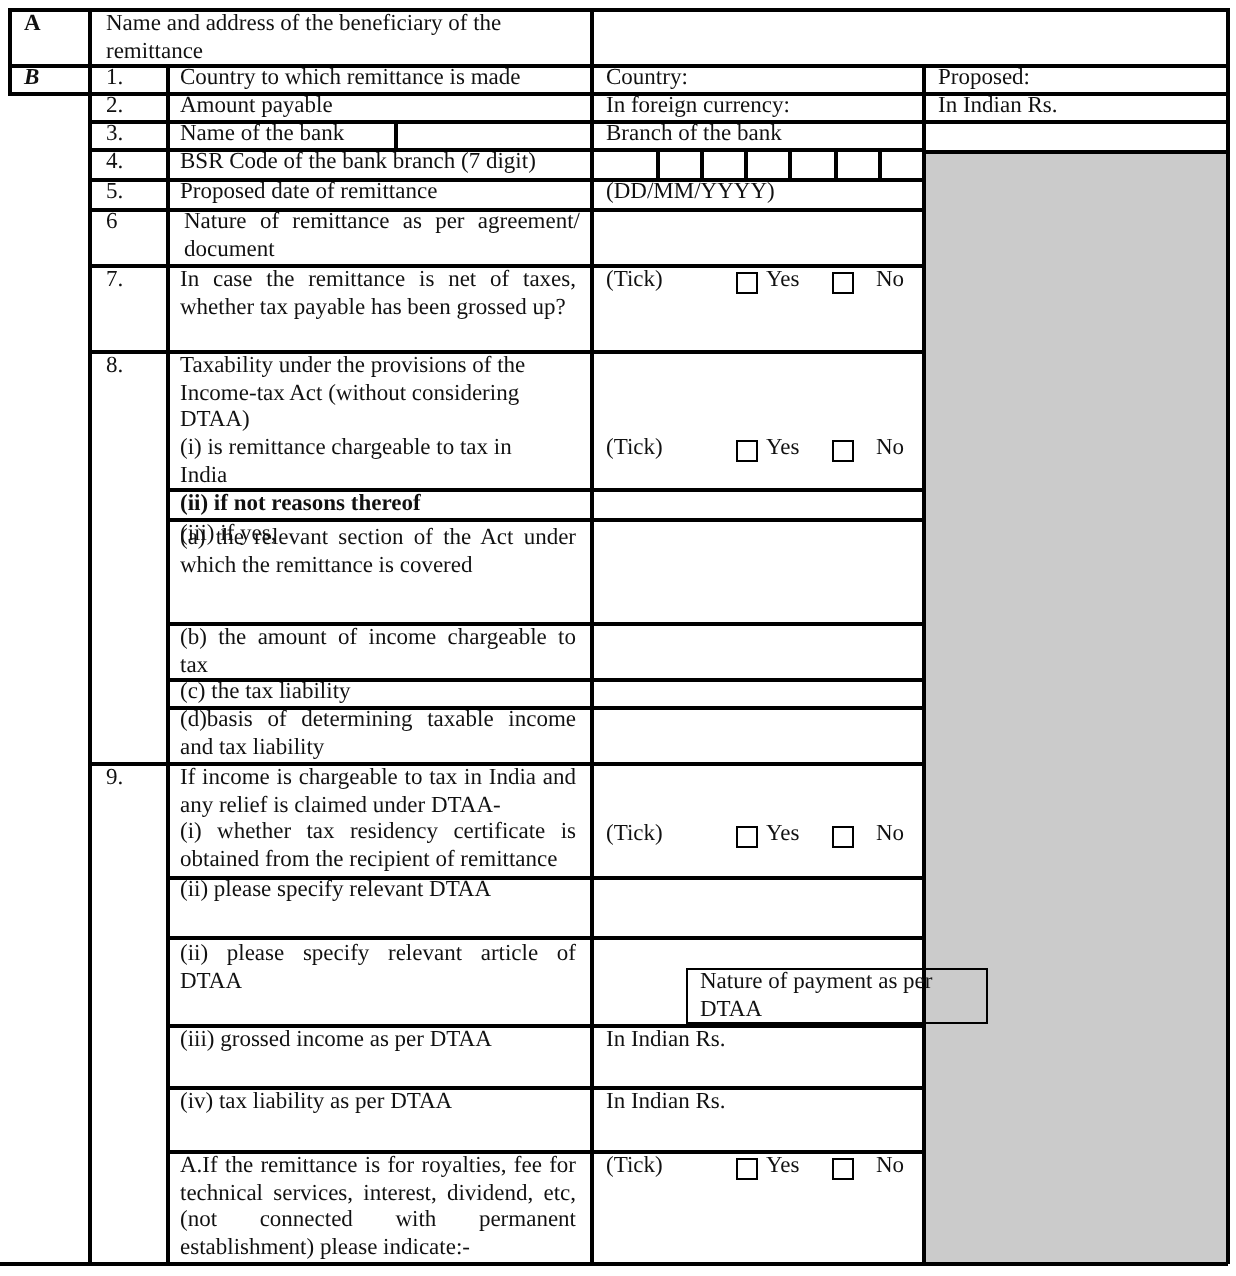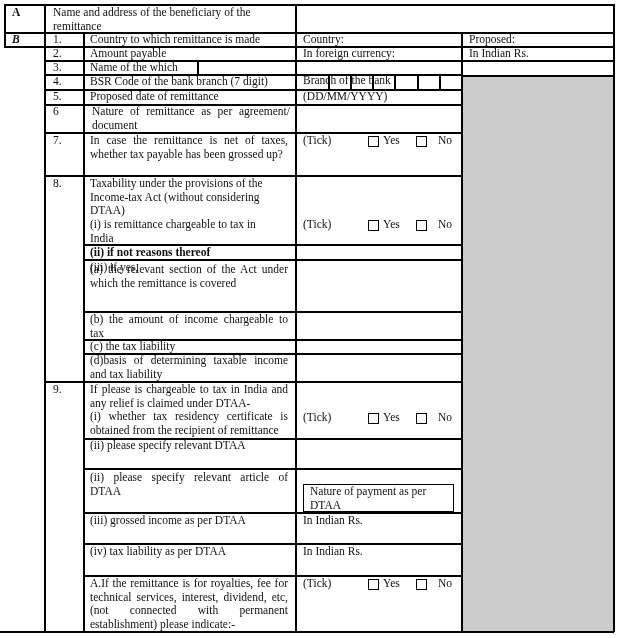--- a/index.html
+++ b/index.html
@@ -7,21 +7,21 @@
          font-family:"Liberation Serif","DejaVu Serif",serif; font-size:11.5px; color:#111; line-height:13.5px; }
   .ln { position:absolute; background:#000; }
   .h { height:1.5px; }
   .v { width:1.5px; }
   .t { position:absolute; }
   .j { text-align:justify; text-align-last:left; }
   .shade { position:absolute; background:#cbcbcb; }
   .cb { position:absolute; width:11px; height:11px; border:1px solid #000; background:#fff; box-sizing:border-box; cursor:pointer; }
   .bold { font-weight:bold; }
   .ital { font-style:italic; font-weight:bold; }
-  .npbox { position:absolute; border:1.5px solid #000; box-sizing:border-box; padding:0 6px; }
+  .npbox { position:absolute; border:1.5px solid #000; box-sizing:border-box; padding:0 6px;margin-left:40px; }
 </style>
 </head>
 <body>
 
 <div>
 
   <div class="shade" style="left:461px; top:75px; width:152px; height:557px;"></div>
 
   <div class="ln h" style="left:4px; top:4px; width:610px;"></div>
   <div class="ln h" style="left:4px; top:32px; width:610px;"></div>
@@ -72,23 +72,23 @@
   <div class="t" style="left:90px; top:33px;">Country to which remittance is made</div>
   <div class="t" style="left:303px; top:33px;">Country:</div>
   <div class="t" style="left:469px; top:33px;">Proposed:</div>
 
   <div class="t" style="left:53px; top:47px;">2.</div>
   <div class="t" style="left:90px; top:47px;">Amount payable</div>
   <div class="t" style="left:303px; top:47px;">In foreign currency:</div>
   <div class="t" style="left:469px; top:47px;">In Indian Rs.</div>
 
   <div class="t" style="left:53px; top:61px;">3.</div>
-  <div class="t" style="left:90px; top:61px;">Name of the which</div>
+  <div class="t" style="left:90px; top:61px;">Name of the bank</div>
   <div class="t" style="left:199px; top:61px; width:95px; height:13px;"></div>
-  <div class="t" style="left:303px; top:74px;text-align:right;">Branch of the bank</div>
+  <div class="t" style="left:303px; top:61px;text-align:right;">Branch of the bank</div>
 
   <div class="t" style="left:53px; top:75px;">4.</div>
   <div class="t" style="left:90px; top:75px;">BSR Code of the bank branch (7 digit)</div>
   <div class="t" style="left:297px; top:76px; width:163px; height:13px;"></div>
 
   <div class="t" style="left:53px; top:90px;">5.</div>
   <div class="t" style="left:90px; top:90px;">Proposed date of remittance</div>
   <div class="t" style="left:303px; top:90px;">(DD/MM/YYYY)</div>
 
   <div class="t" style="left:53px; top:105px;">6</div>
@@ -122,21 +122,21 @@
   <div class="t j" style="left:90px; top:313px; width:198px;">(b) the amount of income chargeable to tax</div>
   <div class="t" style="left:297px; top:313px; width:163px; height:26px;"></div>
 
   <div class="t" style="left:90px; top:340px;">(c) the tax liability</div>
   <div class="t" style="left:297px; top:341px; width:163px; height:12px;"></div>
 
   <div class="t j" style="left:90px; top:354px; width:198px;">(d)basis of determining taxable income and tax liability</div>
   <div class="t" style="left:297px; top:355px; width:163px; height:26px;"></div>
 
   <div class="t" style="left:53px; top:383px;">9.</div>
-  <div class="t j" style="left:90px; top:383px; width:198px;">If please is chargeable to tax in India and any relief is claimed under DTAA-</div>
+  <div class="t j" style="left:90px; top:383px; width:198px;">If income is chargeable to tax in India and any relief is claimed under DTAA-</div>
   <div class="t j" style="left:90px; top:410px; width:198px;">(i) whether tax residency certificate is obtained from the recipient of remittance</div>
   <div class="t" style="left:303px; top:411px;">(Tick)</div>
   <div class="cb" style="left:368px; top:413px;"></div>
   <div class="t" style="left:383px; top:411px;">Yes</div>
   <div class="cb" style="left:416px; top:413px;"></div>
   <div class="t" style="left:438px; top:411px;">No</div>
 
   <div class="t" style="left:90px; top:439px;">(ii) please specify  relevant DTAA</div>
   <div class="t" style="left:297px; top:440px; width:163px; height:28px;"></div>
 

